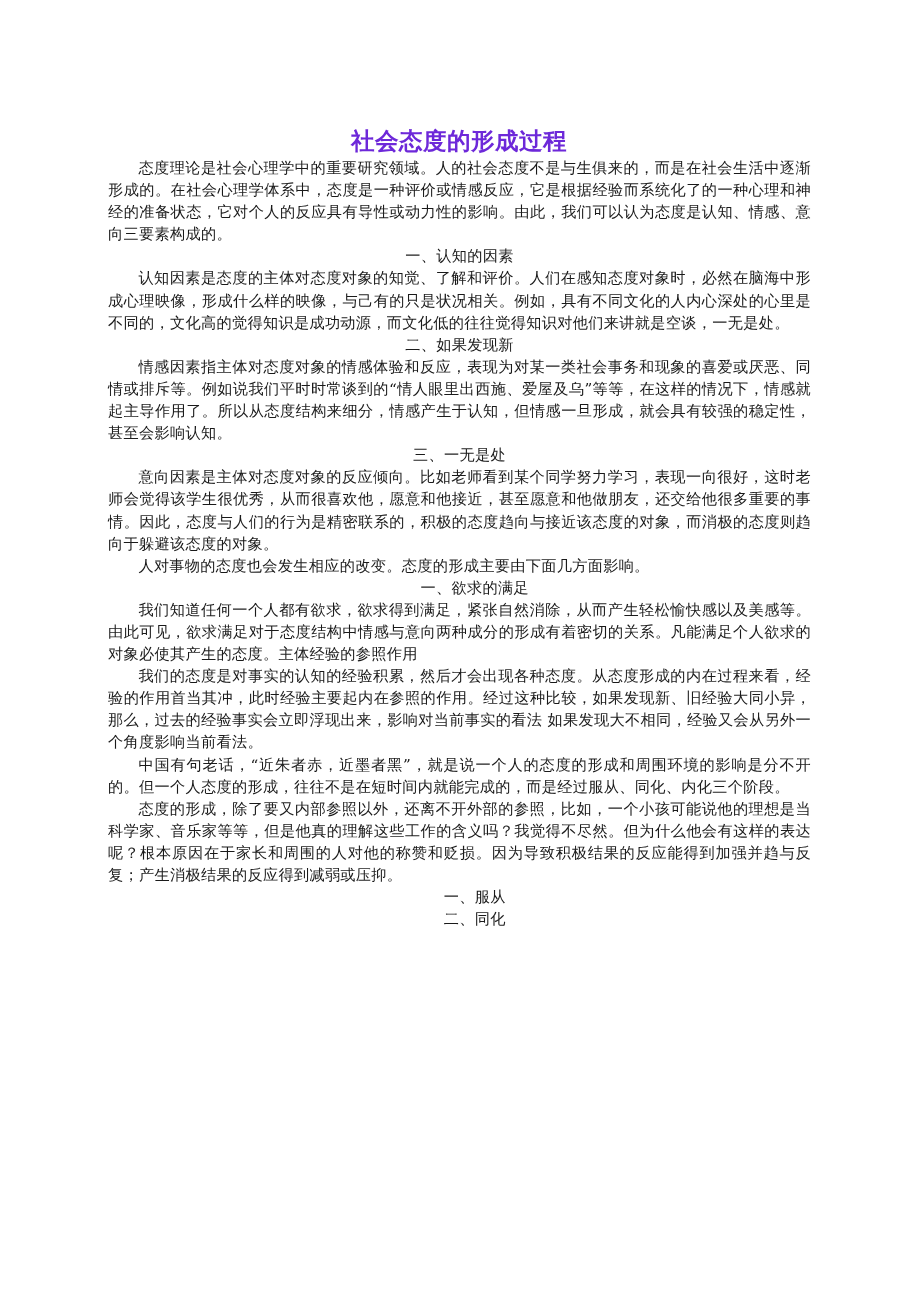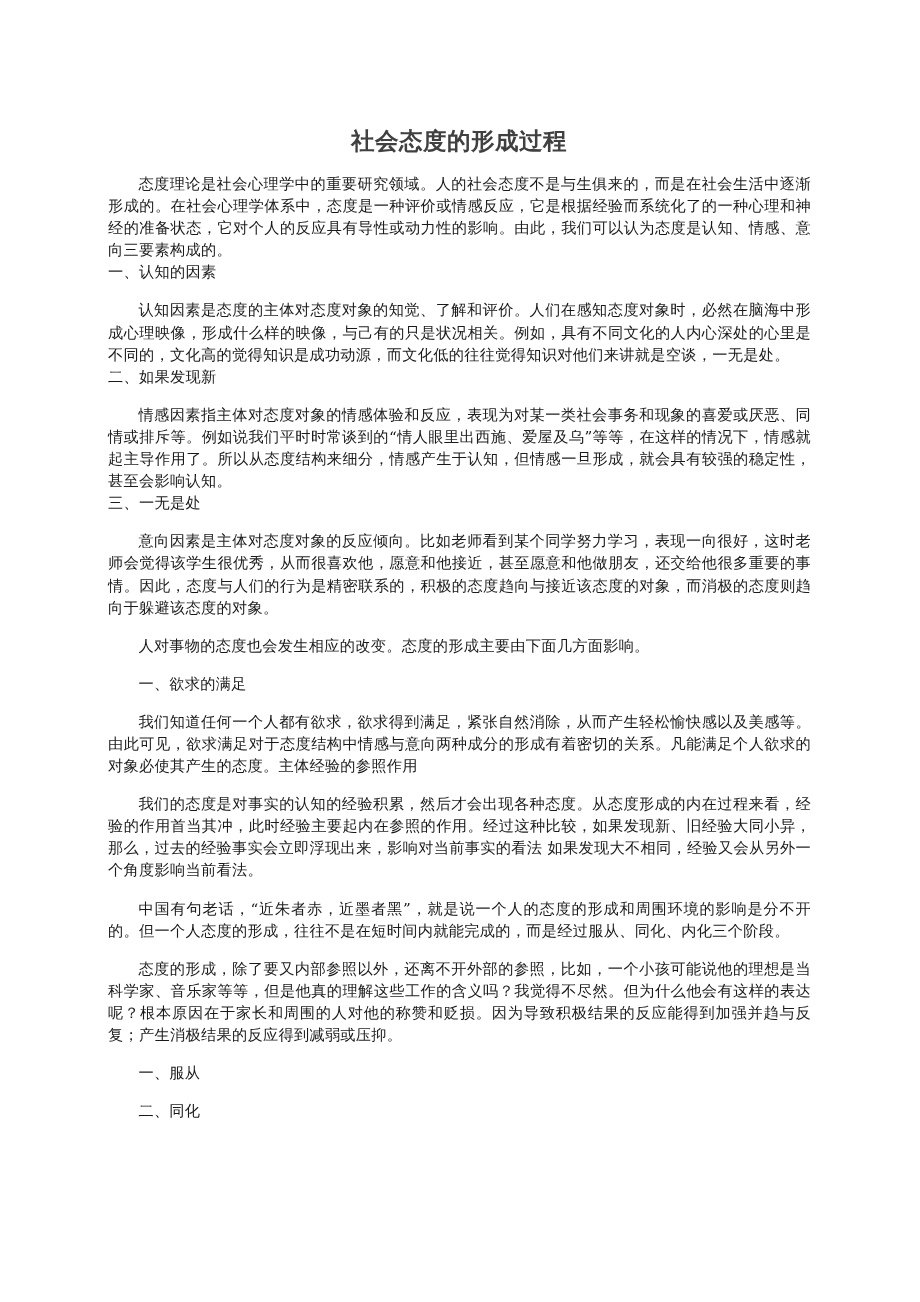--- a/index.html
+++ b/index.html
@@ -24,49 +24,48 @@
   #doc-title {
     position: absolute;
     left: 108px;
     top: 110px;
     width: 702px;
     text-align: center;
     font-size: 23.5px;
     font-weight: bold;
     letter-spacing: 0.5px;
     line-height: 30px;
-    color: #404040;
+    color: #6d28d9;
   }
   #body-text {
     position: absolute;
     left: 108px;
     top: 157px;
     width: 703px;
   }
   .p {
     margin: 0;
     padding: 0;
     font-size: 15.2px;
     line-height: 22.1px;
     text-align: justify;
     text-justify: inter-ideograph;
     color: #1a1a1a;
     letter-spacing: 0.02em;
   }
   .indent {
     text-indent: 2em;
-    margin-top: 16px;
   }
   .flush {
     text-indent: 0;
   }
   .heading {
     font-size: 15.2px;
     line-height: 22.1px;
-    text-align: left;
+    text-align: center;
   }
 </style>
 </head>
 <body>
 
 <div id="page">
 
   <h1 id="doc-title">社会态度的形成过程</h1>
 
   <div id="body-text">

